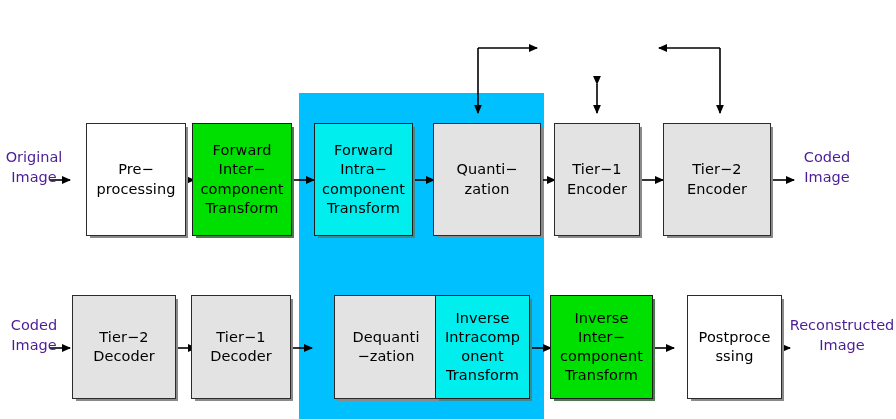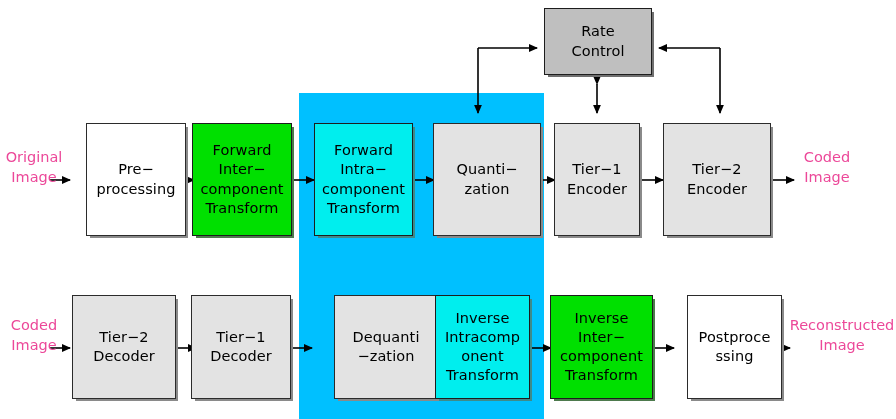--- a/index.html
+++ b/index.html
@@ -36,21 +36,21 @@
   .box.gray   { background: #e3e3e3; border-color: #2b2b2b; box-shadow: 3px 3px 0 -1px #8a8a8a; }
   .box.white  { background: #ffffff; border-color: #2b2b2b; box-shadow: 3px 3px 0 -1px #8a8a8a; margin-left: 14px; }
   .box.green  { background: #00e000; border-color: #1d1d1d; box-shadow: 3px 3px 0 -1px #4d7a4d; }
   .box.cyan   { background: #00eeee; border-color: #1d1d1d; box-shadow: 3px 3px 0 -1px #3f8a8a; }
   .box.ratec  { background: #bfbfbf; border-color: #1d1d1d; box-shadow: 3px 3px 0 -1px #6f6f6f; }
 
   .io-label {
     position: absolute;
     font-size: 14.5px;
     line-height: 1.35;
-    color: #ec4899;
+    color: #4c1d95;
     white-space: pre-line;
     text-align: center;
   }
 
   svg.wires {
     position: absolute;
     left: 0; top: 0;
     width: 896px; height: 419px;
     pointer-events: none;
   }
@@ -121,22 +121,20 @@
 
   <div class="box gray" style="left:554px; top:123px; width:86px; height:113px;">Tier−1
 Encoder</div>
 
   <div class="box gray" style="left:663px; top:123px; width:108px; height:113px;">Tier−2
 Encoder</div>
 
   <div class="io-label" style="left:792px; top:148px; width:70px;">Coded
 Image</div>
 
-  <div class="box ratec" style="left:544px; top:8px; width:108px; height:67px;">Rate
-Control</div>
 
   <div class="io-label" style="left:2px; top:316px; width:64px;">Coded
 Image</div>
 
   <div class="box gray" style="left:72px; top:295px; width:104px; height:104px;">Tier−2
 Decoder</div>
 
   <div class="box gray" style="left:191px; top:295px; width:100px; height:104px;">Tier−1
 Decoder</div>
 

